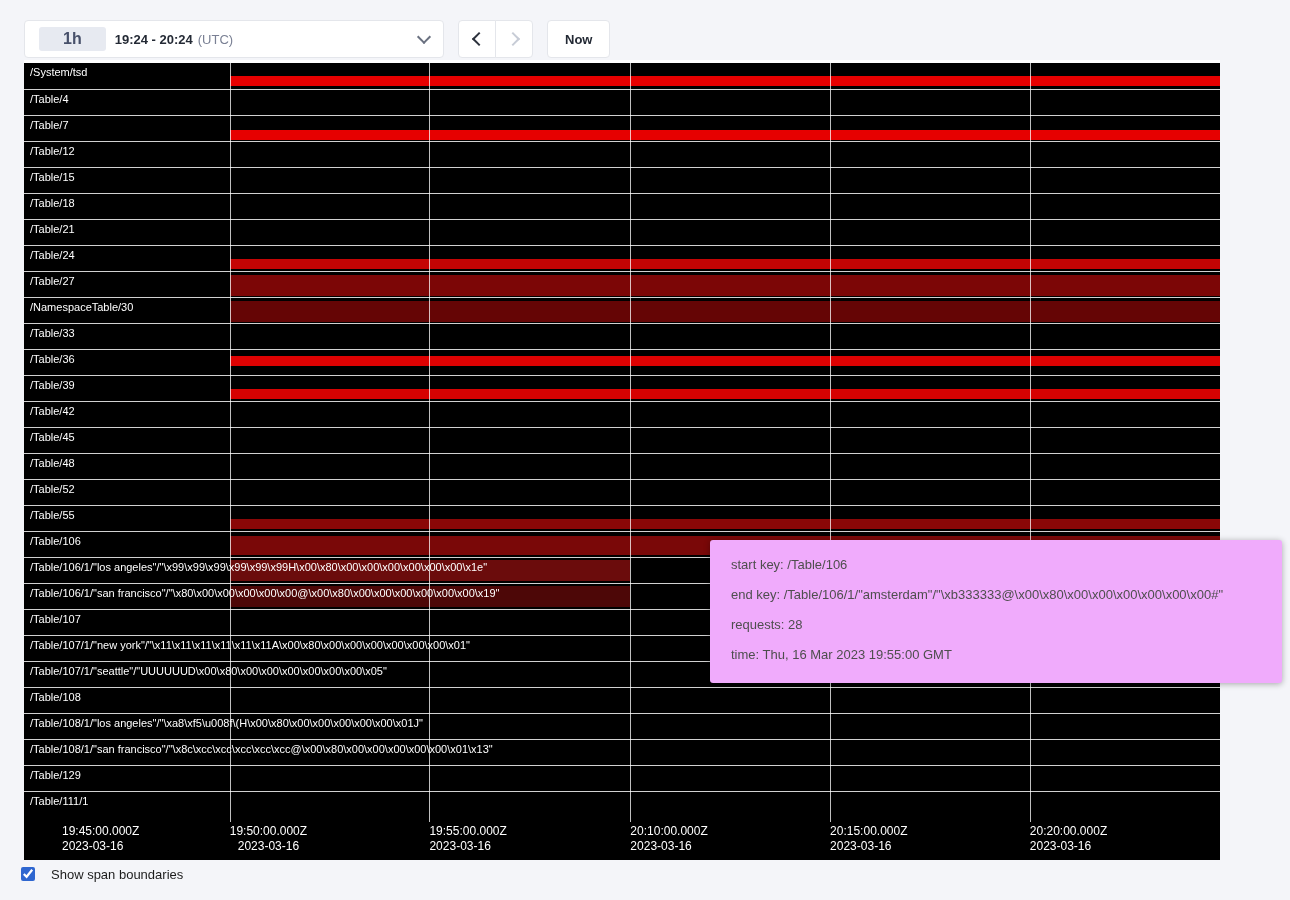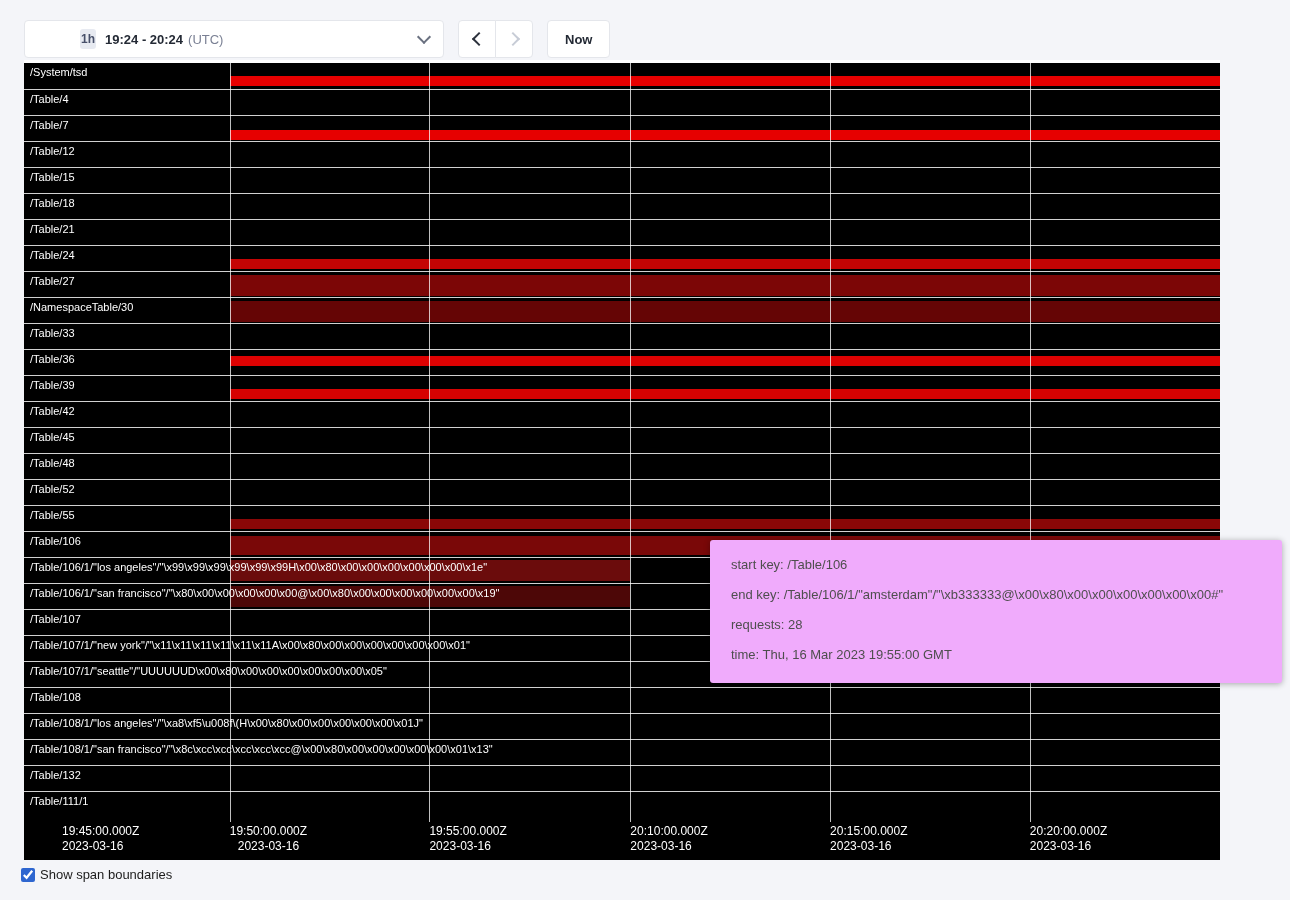--- a/index.html
+++ b/index.html
@@ -3,21 +3,21 @@
 <meta charset="utf-8">
 <style>
   * { margin:0; padding:0; }
   html,body { width:1290px; height:900px; overflow:hidden; background:#f4f5f9; }
   .page { position:relative; width:1290px; height:900px; font-family:"Liberation Sans", sans-serif; }
 
   
   .toolbar { position:absolute; top:20px; left:24px; display:flex; align-items:center; gap:14px; }
   .time-select { width:420px; height:38px; box-sizing:border-box; background:#fff; border:1px solid #e4e6eb;
     border-radius:4px; display:flex; align-items:center; padding:0 14px; gap:9px; cursor:pointer; }
-  .chip { background:#e7eaf1; border-radius:3px; padding:3px 1px; font-size:12px; font-weight:700; color:#47506a;margin-left:41px; }
+  .chip { background:#e7eaf1; border-radius:3px; padding:3px 24px; font-size:16px; font-weight:700; color:#47506a; }
   .range { font-size:13px; font-weight:700; color:#242a35; }
   .tz { font-size:13px; color:#7a8094; margin-left:-4px; }
   .chev { margin-left:auto; width:8px; height:8px; border-right:2px solid #6a7180; border-bottom:2px solid #6a7180;
     transform:rotate(45deg); margin-top:-4px; }
   .nav-group { display:flex; }
   .nav-btn { width:38px; height:38px; box-sizing:border-box; background:#fff; border:1px solid #e4e6eb;
     display:flex; align-items:center; justify-content:center; cursor:pointer; }
   .nav-btn.prev { border-radius:4px 0 0 4px; }
   .nav-btn.next { border-radius:0 4px 4px 0; margin-left:-1px; }
   .chev-l { width:8px; height:8px; border-left:2px solid #2c313c; border-bottom:2px solid #2c313c;
@@ -40,21 +40,21 @@
   #kv-xaxis { position:absolute; bottom:0; left:0; right:0; height:38px; }
   .kv-tick { position:absolute; bottom:6px; font-size:12px; color:#fff; line-height:15px; white-space:nowrap; }
 
   
   .tooltip { position:absolute; left:710px; top:540px; width:572px; box-sizing:border-box; background:#f0abfc;
     border-radius:3px; box-shadow:0 1px 6px rgba(0,0,0,0.32); padding:17px 21px; z-index:20; }
   .tip-line { font-size:13px; color:#4e4e4e; margin-bottom:15px; white-space:nowrap; overflow:hidden; }
   .tip-line:last-child { margin-bottom:4px; }
 
   
-  .footer { position:absolute; top:867px; left:21px; display:flex; align-items:flex-end; gap:5px;
+  .footer { position:absolute; top:867px; left:21px; display:flex; align-items:flex-start; gap:16px;
     font-size:13px; color:#1c1c1c; cursor:pointer; }
   .footer input { width:14px; height:14px; accent-color:#2e66d0; margin:0; }
 </style>
 </head>
 <body>
 
 <div class="page">
 
   <div class="toolbar">
     <div class="time-select">
@@ -162,21 +162,21 @@
         <div class="kv-row">
           <span class="kv-label">/Table/108</span>
         </div>
         <div class="kv-row">
           <span class="kv-label">/Table/108/1/"los angeles"/"\xa8\xf5\u008f\(H\x00\x80\x00\x00\x00\x00\x00\x01J"</span>
         </div>
         <div class="kv-row">
           <span class="kv-label">/Table/108/1/"san francisco"/"\x8c\xcc\xcc\xcc\xcc\xcc@\x00\x80\x00\x00\x00\x00\x00\x01\x13"</span>
         </div>
         <div class="kv-row">
-          <span class="kv-label">/Table/132</span>
+          <span class="kv-label">/Table/129</span>
         </div>
         <div class="kv-row">
           <span class="kv-label">/Table/111/1</span>
         </div>
       </div>
     <div id="kv-grid">
         <div class="kv-gridline" style="left: 17.2%;"></div>
         <div class="kv-gridline" style="left: 33.9%;"></div>
         <div class="kv-gridline" style="left: 50.7%;"></div>
         <div class="kv-gridline" style="left: 67.4%;"></div>

